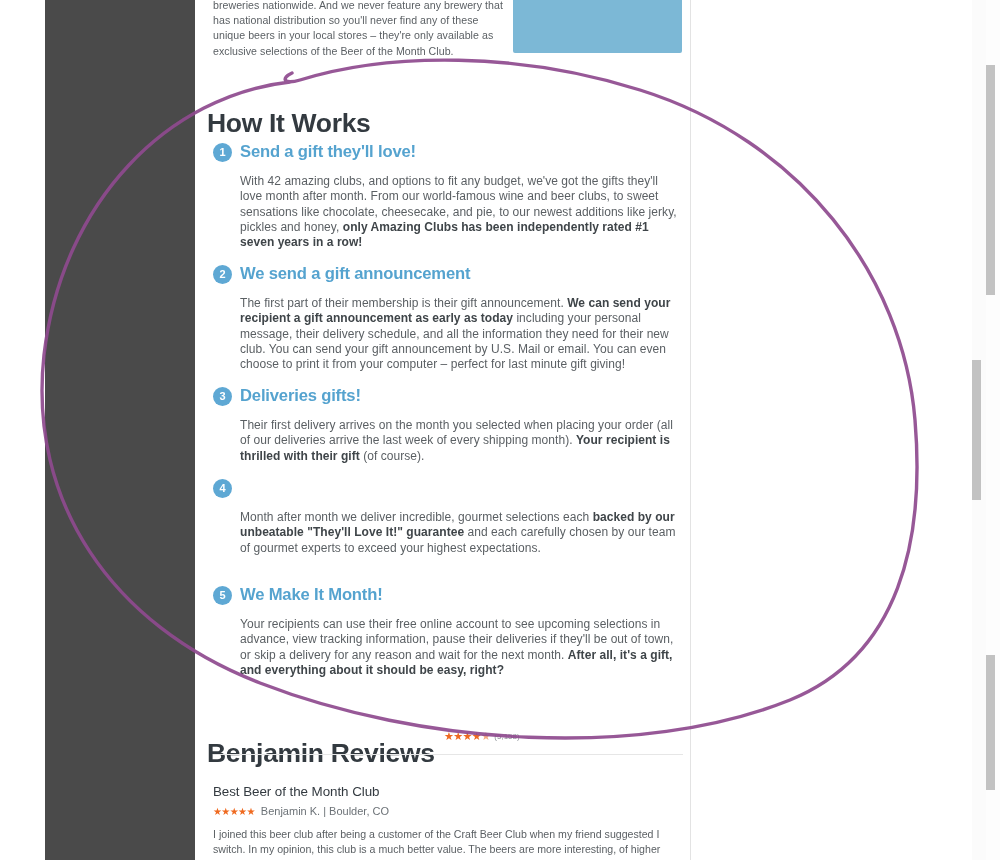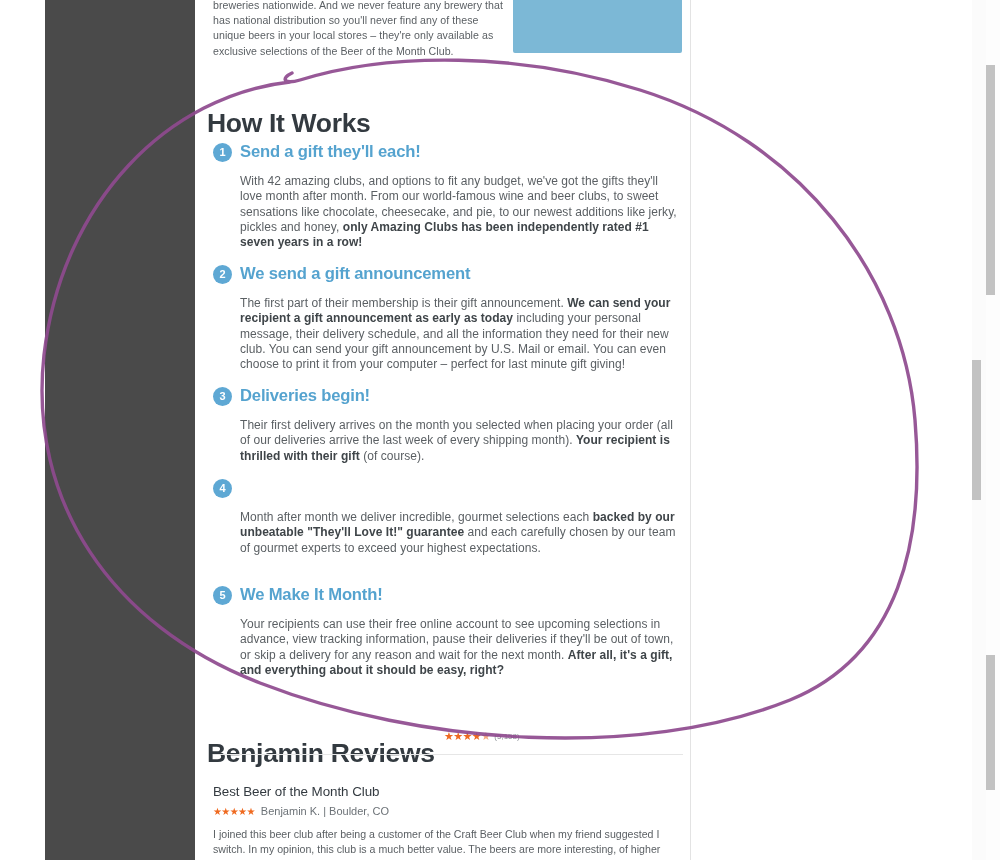--- a/index.html
+++ b/index.html
@@ -95,37 +95,37 @@
 
     <div class="promo-box">
       
     </div>
 
     <h2 class="section-title" id="hiw-title">How It Works</h2>
 
     <div class="step" style="top:141px">
       <div class="step-head">
         <div class="step-num">1</div>
-        <div class="step-title">Send a gift they'll each!</div>
+        <div class="step-title">Send a gift they'll love!</div>
       </div>
       <div class="step-body">With 42 amazing clubs, and options to fit any budget, we've got the gifts they'll love month after month. From our world-famous wine and beer clubs, to sweet sensations like chocolate, cheesecake, and pie, to our newest additions like jerky, pickles and honey, <b>only Amazing Clubs has been independently rated #1 seven years in a row!</b></div>
     </div>
 
     <div class="step" style="top:263px">
       <div class="step-head">
         <div class="step-num">2</div>
         <div class="step-title">We send a gift announcement</div>
       </div>
       <div class="step-body">The first part of their membership is their gift announcement. <b>We can send your recipient a gift announcement as early as today</b> including your personal message, their delivery schedule, and all the information they need for their new club. You can send your gift announcement by U.S. Mail or email. You can even choose to print it from your computer – perfect for last minute gift giving!</div>
     </div>
 
     <div class="step" style="top:385px">
       <div class="step-head">
         <div class="step-num">3</div>
-        <div class="step-title">Deliveries begin!</div>
+        <div class="step-title">Deliveries gifts!</div>
       </div>
       <div class="step-body">Their first delivery arrives on the month you selected when placing your order (all of our deliveries arrive the last week of every shipping month). <b>Your recipient is thrilled with their gift</b> (of course).</div>
     </div>
 
     <div class="step" style="top:477px">
       <div class="step-head">
         <div class="step-num">4</div>
       </div>
       <div class="step-body">Month after month we deliver incredible, gourmet selections each <b>backed by our unbeatable "They'll Love It!" guarantee</b> and each carefully chosen by our team of gourmet experts to exceed your highest expectations.</div>
     </div>

